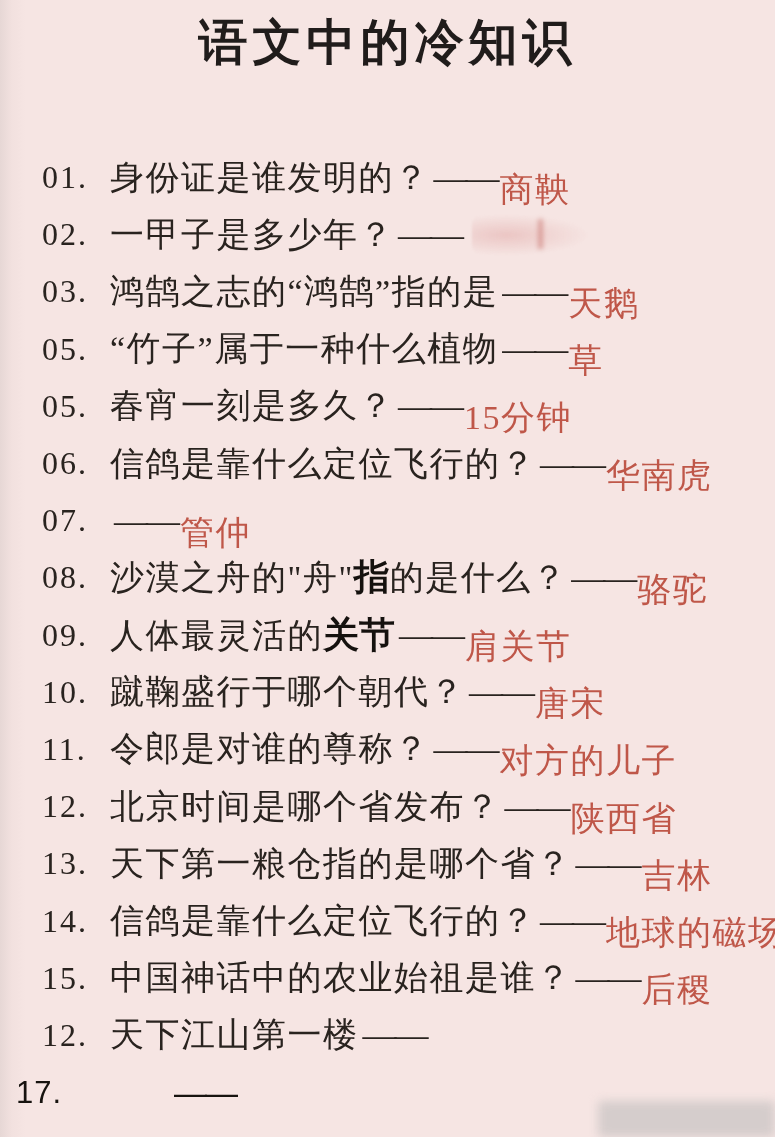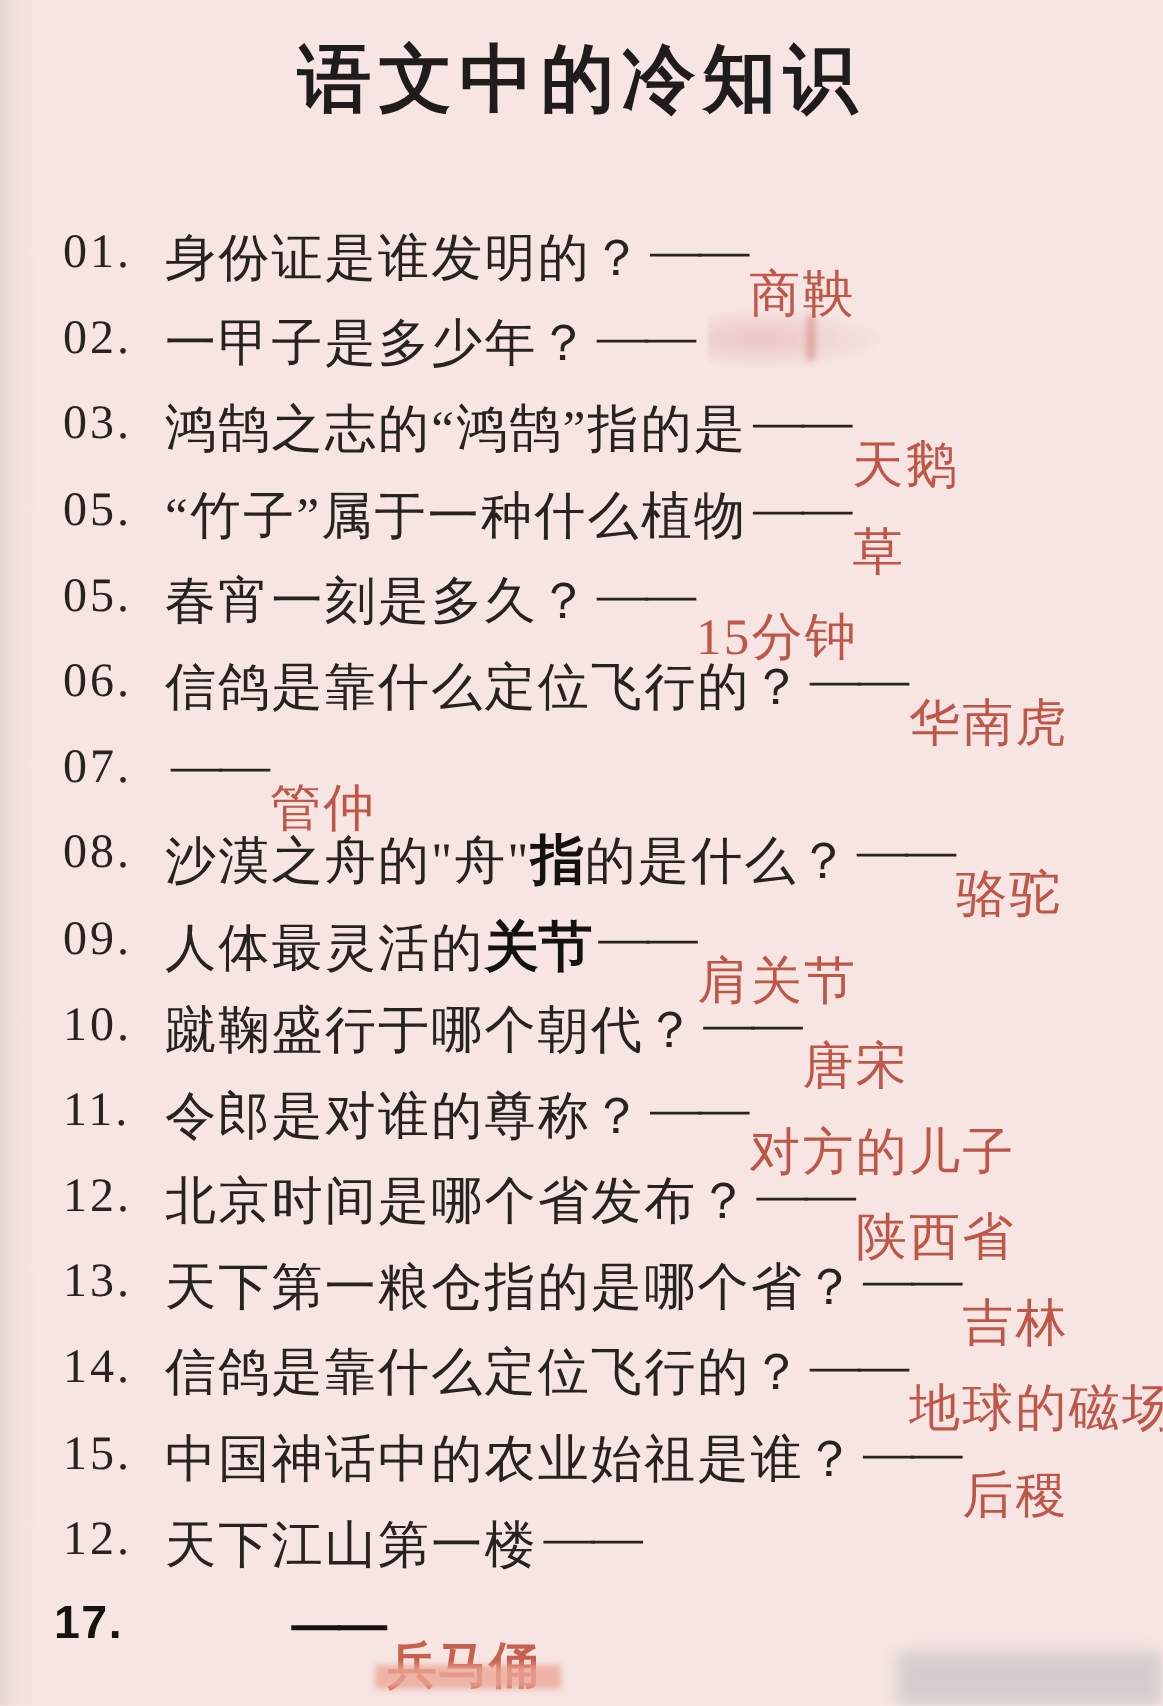--- a/index.html
+++ b/index.html
@@ -6,27 +6,27 @@
   body {
     width:775px; height:1137px; overflow:hidden;
     background:#f6e5e3;
     font-family:"Liberation Serif","DejaVu Serif",serif;
   }
   .page {
     position:relative; width:775px; height:1137px;
     background:linear-gradient(90deg,#e6d7d5 0px,#f2e1df 12px,#f6e5e3 26px);
   }
   .title {
-    position:absolute; top:20px; left:0; width:100%;
+    position:absolute; top:10px; left:0; width:100%;
     text-align:center; font-size:49px; font-weight:700;
     color:#201c1b; letter-spacing:5px;
   }
   .list { position:absolute; top:149px; left:0; width:775px; }
   .row {
-    height:57.2px; display:flex; 
+    height:57.2px; display:flex; align-items:center;
     padding-left:42px; white-space:nowrap;
     color:#29231f; font-size:34px; letter-spacing:1.5px;
   }
   .num { font-size:32px; letter-spacing:2px; margin-right:16px; min-width:52px; }
   .q { display:inline; }
   .boldpatch {
     font-family:"Liberation Sans","DejaVu Sans",sans-serif;
     font-weight:700; font-size:36px; letter-spacing:0; color:#15110e;
   }
   .dash { margin:0 2px 0 4px; letter-spacing:-2px; }
@@ -40,22 +40,22 @@
     background:radial-gradient(ellipse at 30% 50%, rgba(222,160,158,.45), rgba(246,229,227,0) 72%);
   }
   .row.erased .erased-smudge::after {
     content:""; position:absolute; left:66px; top:4px; width:5px; height:30px;
     background:rgba(190,90,85,.45); filter:blur(2px);
   }
 
   
   .row.modern {
     font-family:"Liberation Sans","DejaVu Sans",sans-serif;
-    font-weight:700; font-size:33px; letter-spacing:1px;
-    padding-left:36px; color:#17130f;
+    font-weight:400; font-size:33px; letter-spacing:1px;
+    padding-left:16px; color:#17130f;
   }
   .row.modern .num { font-size:31px; letter-spacing:1px; margin-right:24px; min-width:46px; }
   .row.modern .dash { margin-left:88px; letter-spacing:-2px; }
   .row.modern .answer { color:#c8604e; }
   .row.modern .answer::after {
     content:""; position:absolute; left:-8px; right:-14px; bottom:-5px; height:16px;
     background:rgba(236,166,150,.8); filter:blur(2px);
   }
 
   .smudge-bottom {
@@ -175,18 +175,17 @@
   </div>
       <div class="row">
     <span class="num">12.</span>
     <span class="q"><span class="pre">天下江山第一楼</span><span class="boldpatch"></span><span class="post"></span></span>
     <span class="dash">——</span>
 
   </div>
       <div class="row modern">
     <span class="num">17.</span>
     <span class="dash">——</span>
-    <span class="answer">兵马俑</span>
 
   </div>
     </div>
   <div class="smudge-bottom"></div>
 </div>
 
 </body></html>

